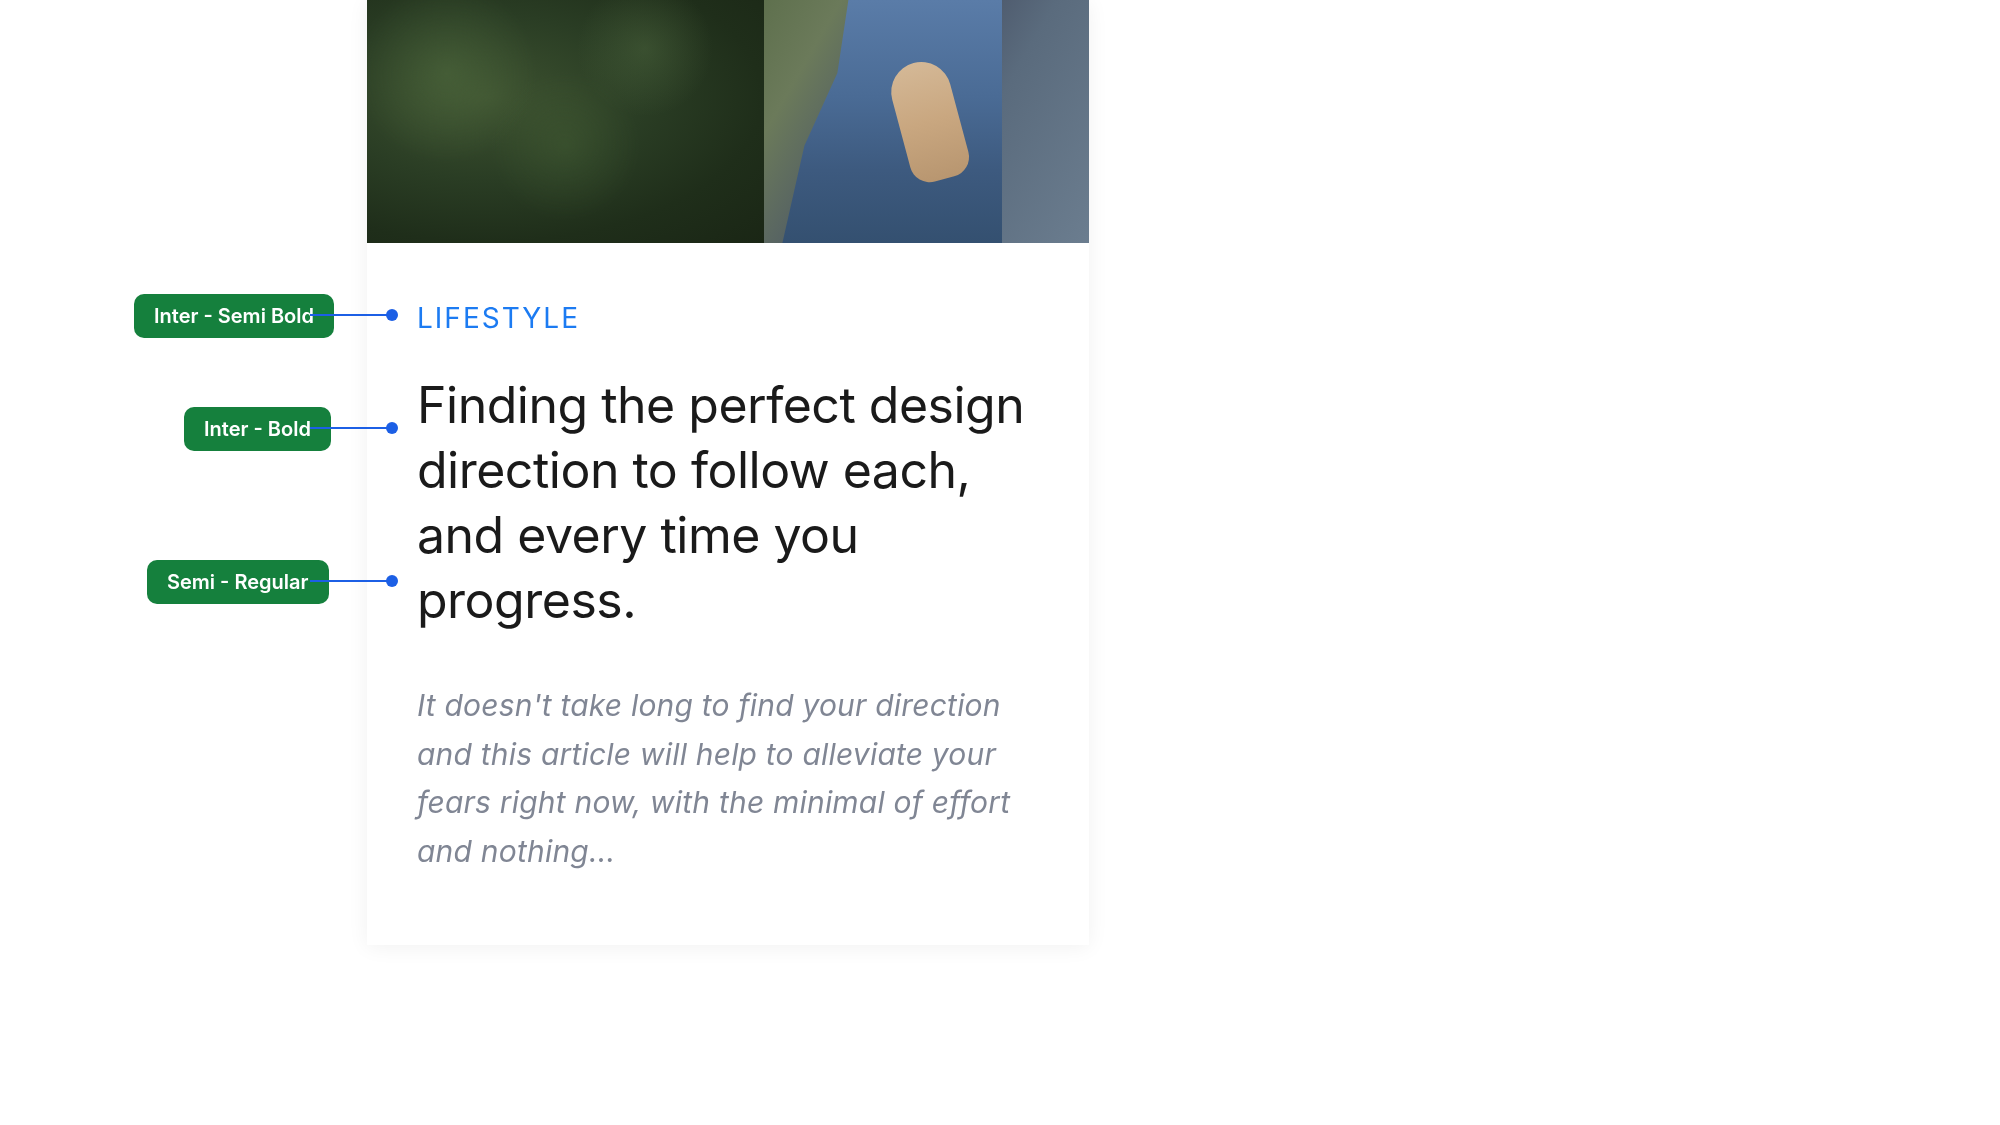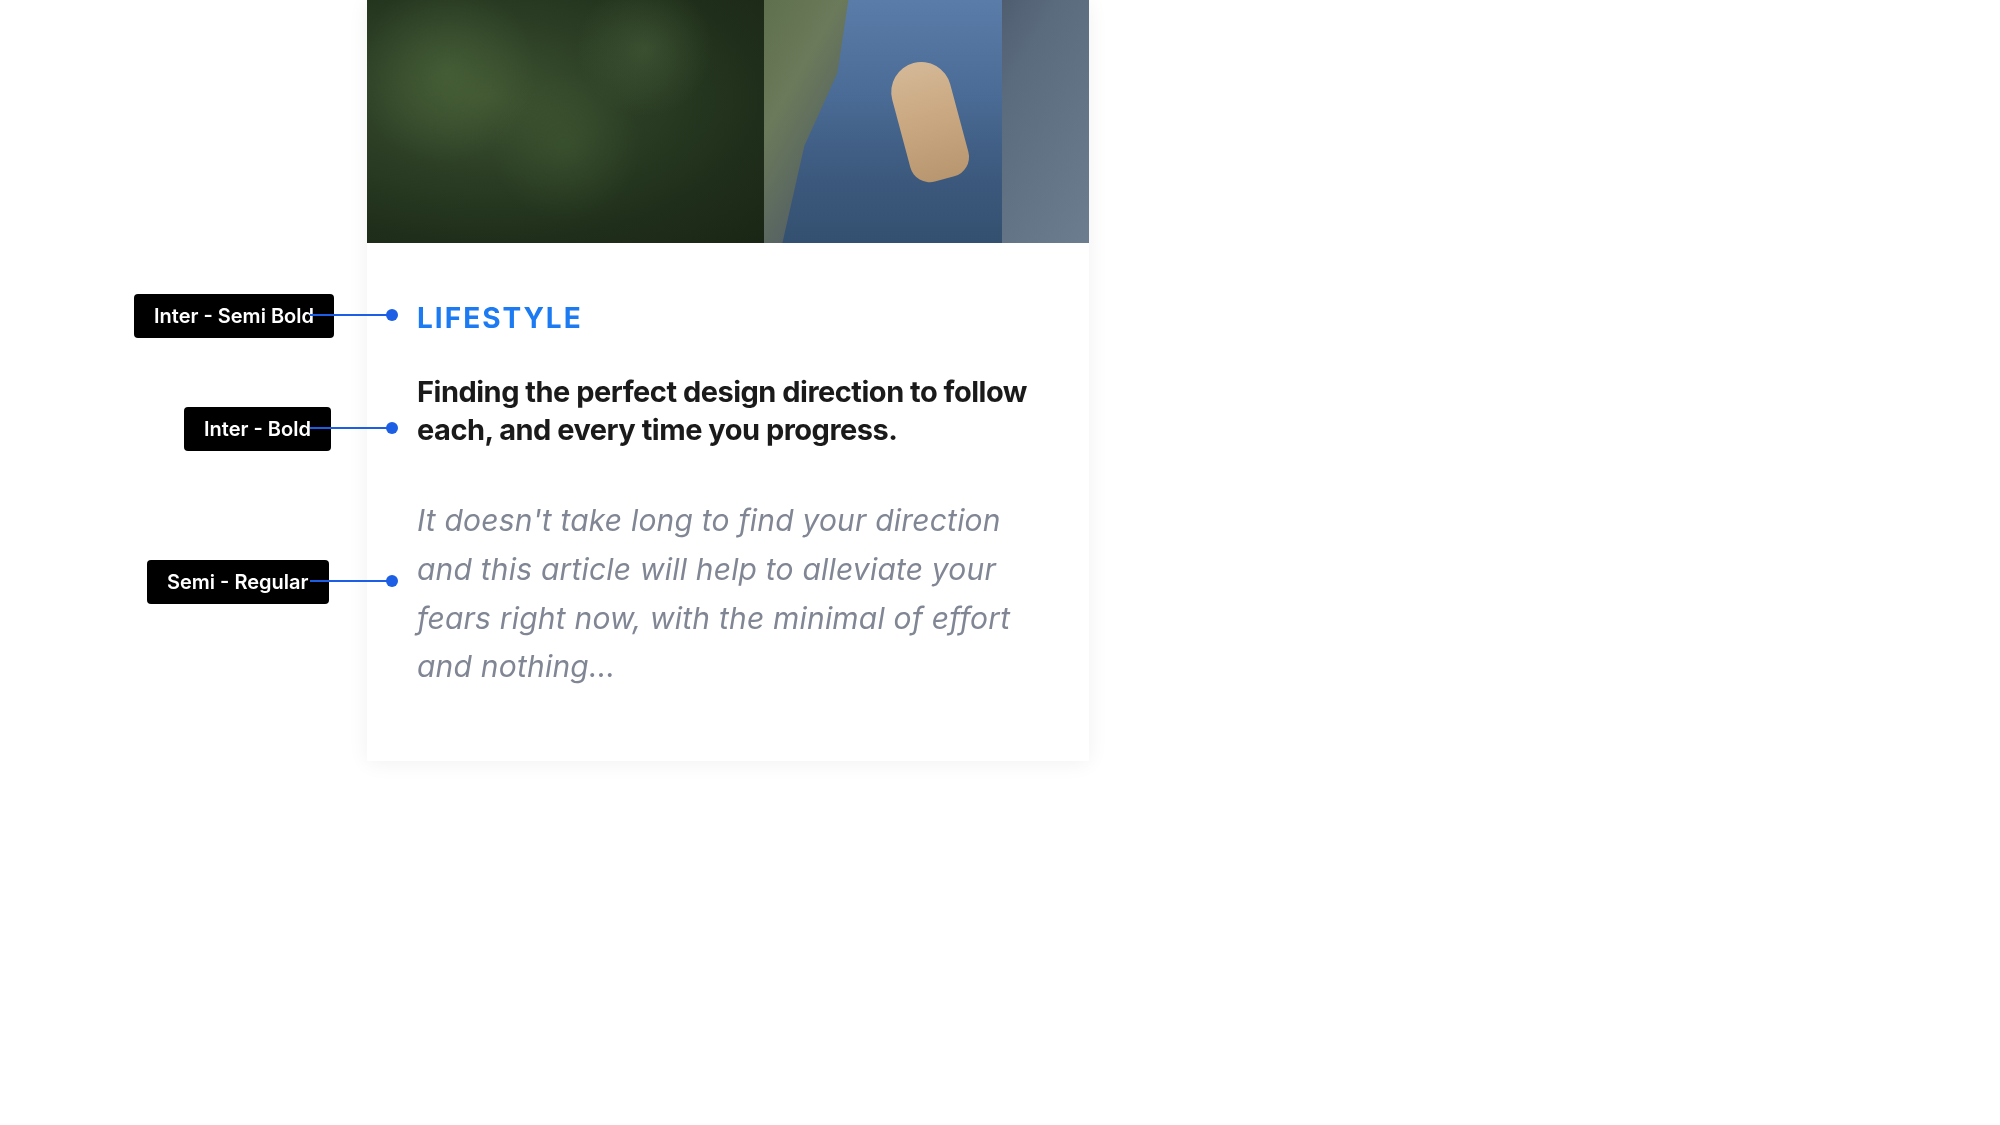--- a/index.html
+++ b/index.html
@@ -75,53 +75,53 @@
         radial-gradient(circle at 50% 60%, rgba(80,110,60,0.3) 0%, transparent 30%),
         radial-gradient(circle at 70% 20%, rgba(100,130,80,0.3) 0%, transparent 20%);
     }
     
     .card-content {
       padding: 58px 50px 70px 50px;
     }
     
     .category {
       font-size: 28px;
-      font-weight: 700;
+      font-weight: 400;
       letter-spacing: 2px;
       color: #1c7bf2;
       text-transform: uppercase;
       margin-bottom: 38px;
     }
     
     .title {
-      font-size: 29px;
-      font-weight: 700;
+      font-size: 50px;
+      font-weight: 400;
       line-height: 1.3;
       color: #1a1a1a;
       margin-bottom: 48px;
       letter-spacing: -0.5px;
     }
     
     .body-text {
       font-size: 30px;
       font-weight: 400;
       line-height: 1.62;
       color: #808694;
       letter-spacing: 0.2px;
       font-style: italic;
     }
     
     .annotation {
       position: absolute;
       display: inline-flex;
       align-items: center;
       padding: 10px 20px;
-      background: #000000;
+      background: #15803d;
       color: #ffffff;
-      border-radius: 4px;
+      border-radius: 10px;
       font-size: 20px;
       font-weight: 600;
       white-space: nowrap;
     }
     
     .annotation-line {
       position: absolute;
       height: 2px;
       background: #1c5fe5;
     }

